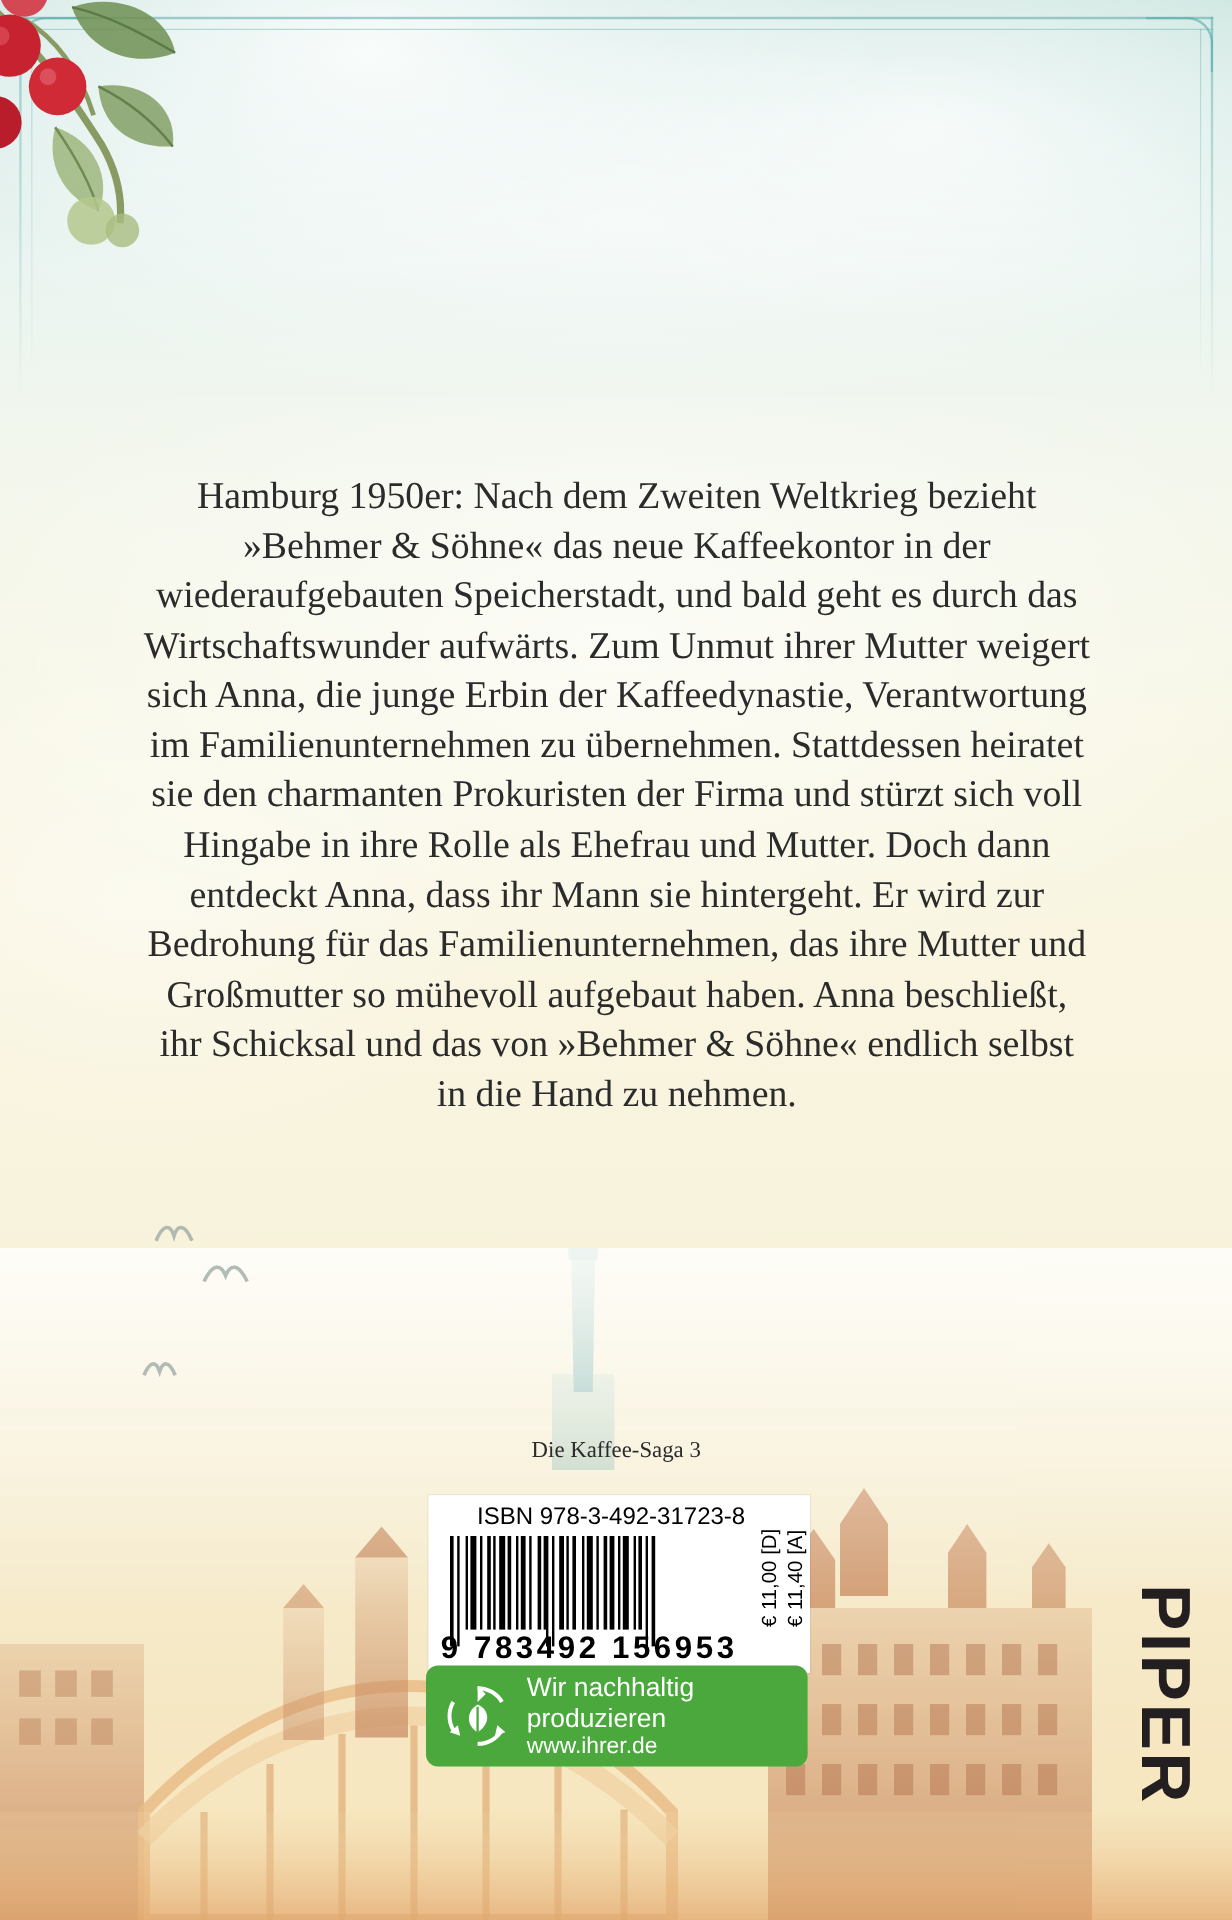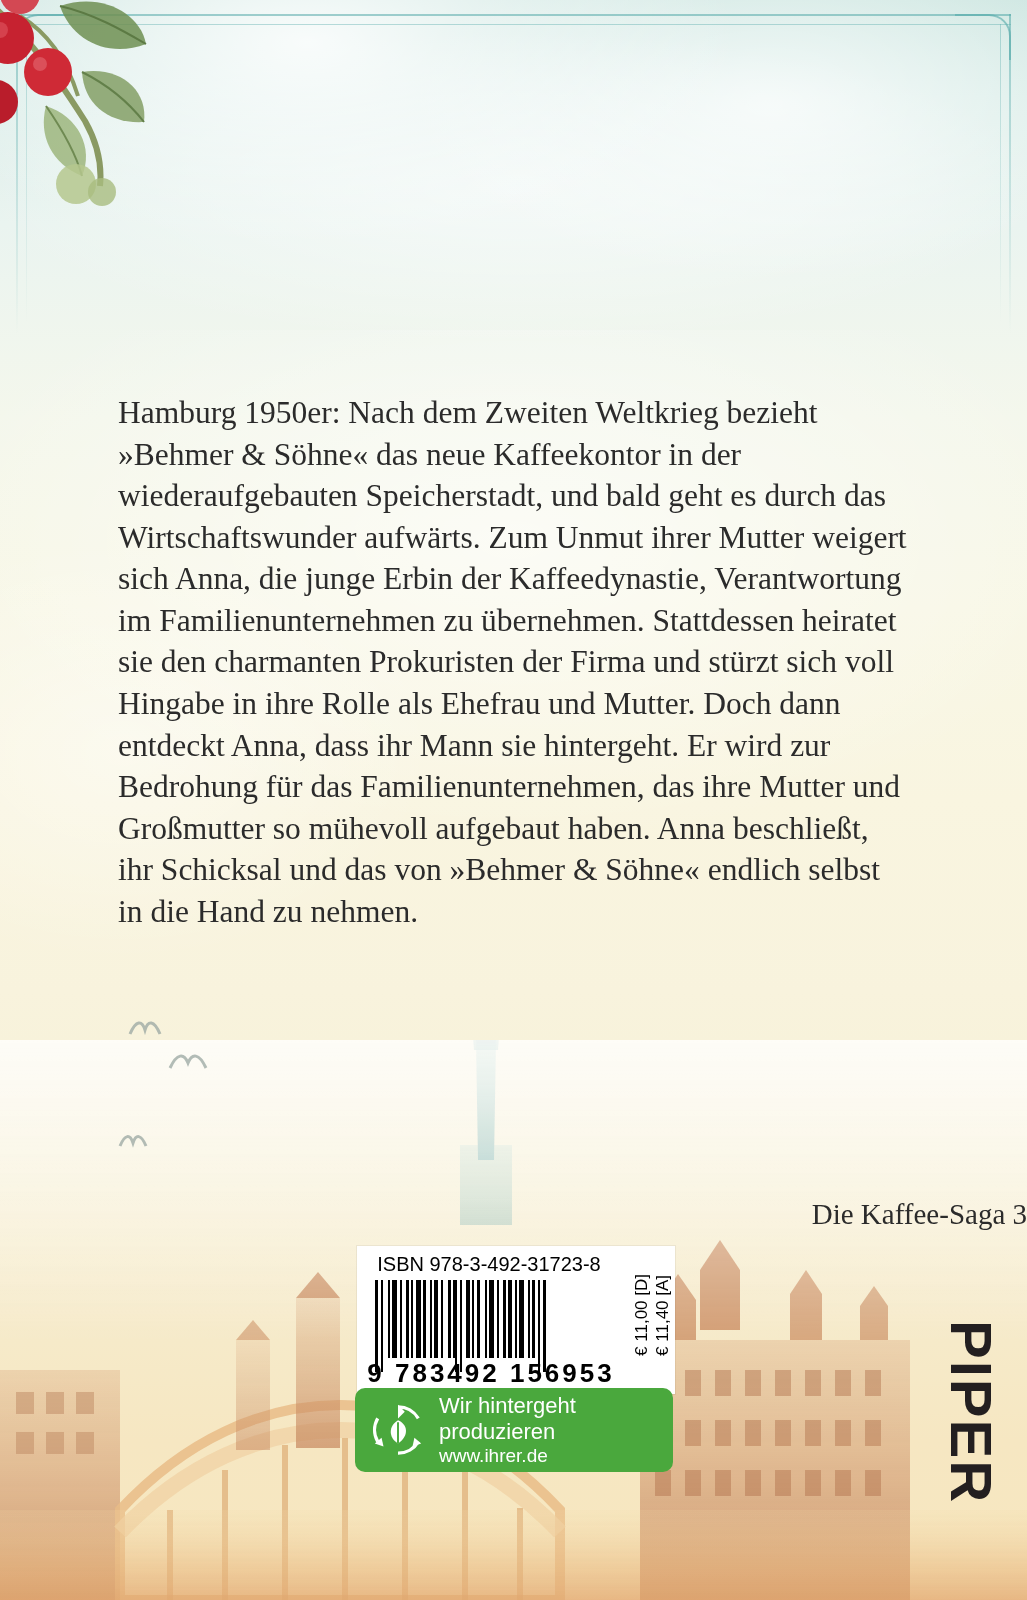--- a/index.html
+++ b/index.html
@@ -99,54 +99,54 @@
     text-align: center;
     color: #b4569b;
     font-size: 53px;
     line-height: 1.14;
     letter-spacing: .2px;
   }
   .blurb {
     position: absolute;
     left: 118px; top: 392px;
     width: 792px;
-    text-align: left;
+    text-align: center;
     color: #2b2b2b;
     font-size: 31.5px;
     line-height: 1.32;
   }
   .edition {
     position: absolute;
     left: 0; top: 1108px;
     width: 1027px;
     text-align: center;
     color: #2b2b2b;
     font-size: 29px;
   }
   .series {
     position: absolute;
     left: 0; top: 1198px;
     width: 1027px;
-    text-align: right;
+    text-align: center;
     color: #2b2b2b;
-    font-size: 29px;
+    font-size: 19px;
   }
 
   
   .barcode-box {
     position: absolute;
     left: 357px; top: 1246px;
     width: 318px; height: 148px;
     background: #ffffff;
     box-shadow: 0 0 0 1px rgba(0,0,0,.05);
   }
   .isbn-text {
     position: absolute;
     left: 0; top: 7px; width: 264px;
-    text-align: center;
+    text-align: right;
     font-family: "Liberation Sans", sans-serif;
     font-size: 20px;
     color: #000;
   }
   .bars {
     position: absolute;
     left: 18px; top: 34px;
     width: 232px; height: 78px;
     display: flex;
     align-items: stretch;
@@ -432,21 +432,21 @@
         <path d="M51 42 A24 24 0 0 1 30 54"></path>
         <path d="M9 42 A24 24 0 0 1 9 18"></path>
       </g>
       <path d="M30 4 l7 7 l-7 7 z" fill="#ffffff"></path>
       <path d="M54 44 l-9 3 l2 -9 z" fill="#ffffff"></path>
       <path d="M6 44 l9 3 l-2 -9 z" fill="#ffffff"></path>
       <path d="M30 20 C 40 24, 42 36, 30 44 C 20 38, 20 26, 30 20 Z" fill="#ffffff"></path>
       <path d="M30 22 L30 44" stroke="#4aa83d" stroke-width="2"></path>
     </svg>
     <div class="eco-text">
-      <div>Wir hintergeht</div>
+      <div>Wir nachhaltig</div>
       <div>produzieren</div>
       <div class="eco-url">www.ihrer.de</div>
     </div>
   </div>
 
   <div class="piper">PIPER</div>
 
 </div>
 
 </body></html>

